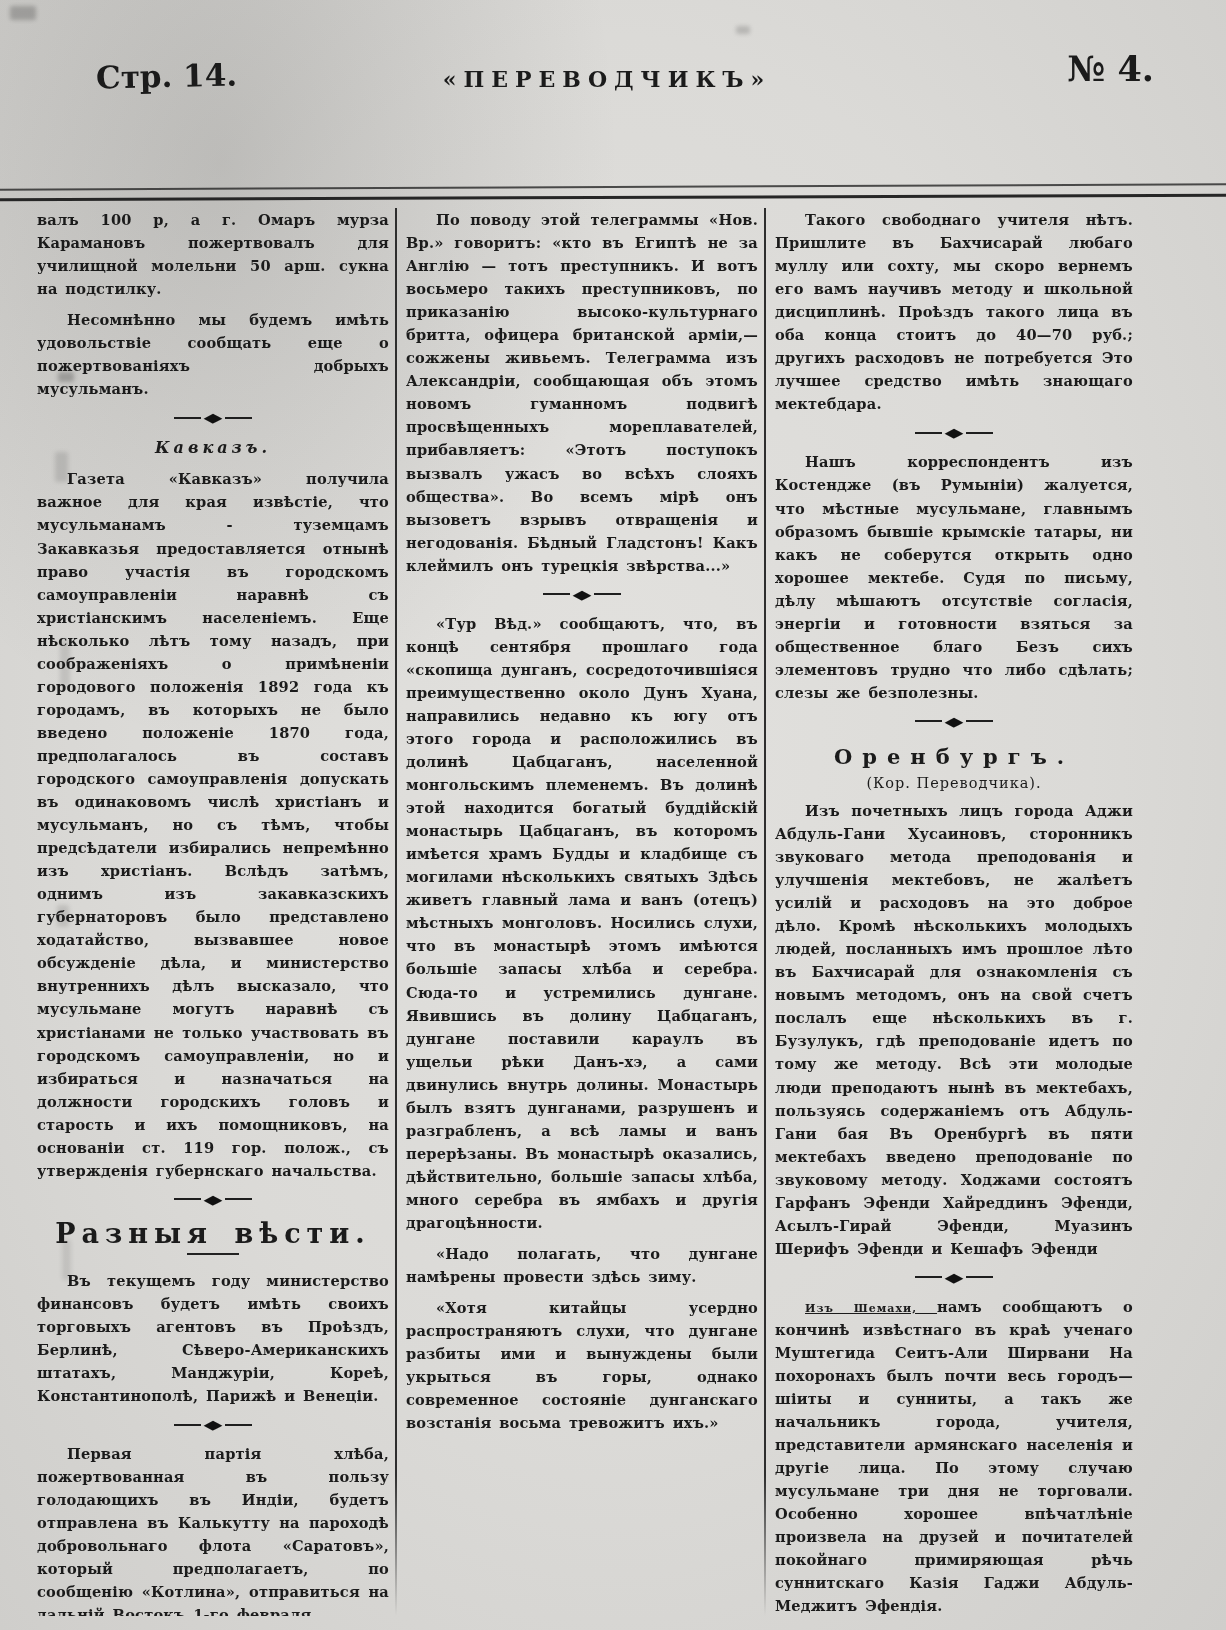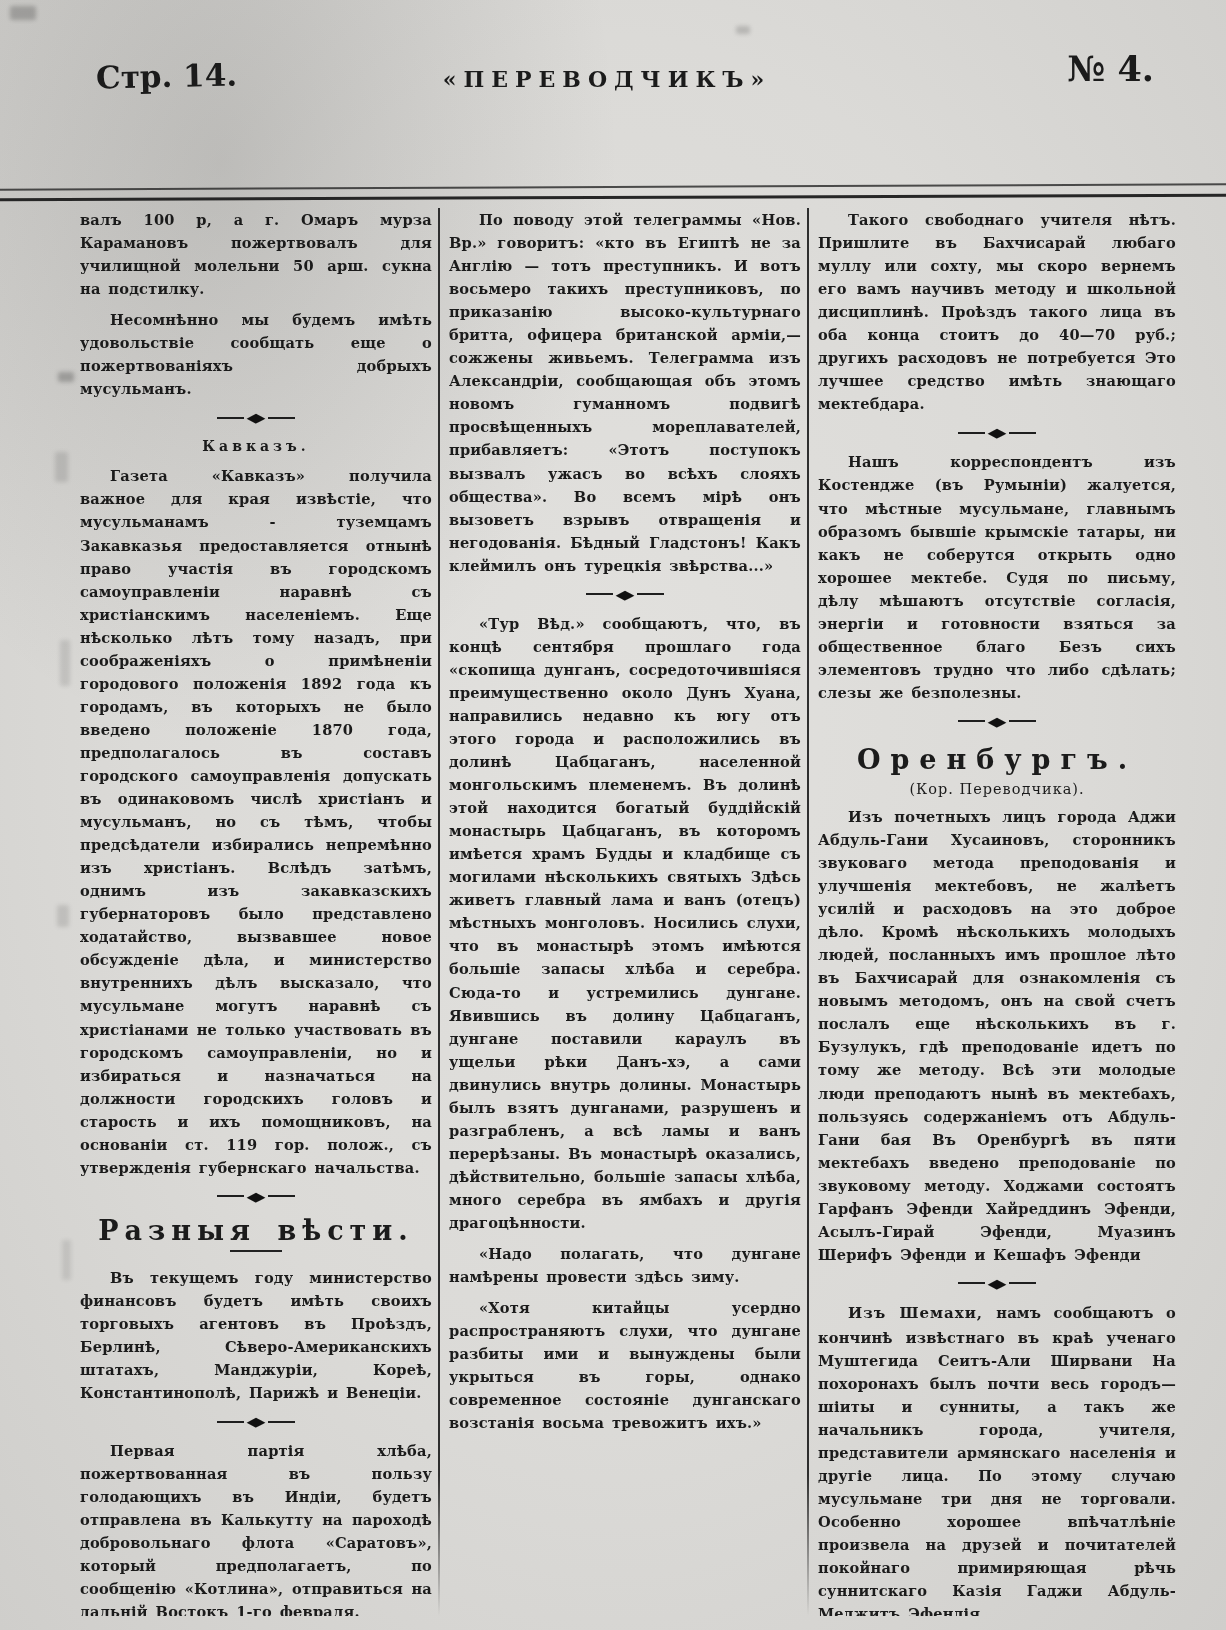--- a/index.html
+++ b/index.html
@@ -12,33 +12,33 @@
   }
   .page{position:absolute;inset:0;}
   
   .page-num{position:absolute;left:96px;top:58px;font-size:31px;font-weight:bold;transform:rotate(-1.2deg);}
   .masthead{position:absolute;left:0;right:12px;top:66px;text-align:center;font-size:22px;font-weight:bold;letter-spacing:7px;}
   .issue-num{position:absolute;right:72px;top:48px;font-size:35px;font-weight:bold;}
   .hrule{position:absolute;left:0;width:1226px;background:#262626;}
   .hrule.r1{top:186px;height:2px;transform:rotate(-0.25deg);opacity:.8;}
   .hrule.r2{top:196px;height:3px;transform:rotate(-0.2deg);}
   
-  .columns{position:absolute;top:208px;left:0;right:0;bottom:14px;display:flex;align-items:stretch;padding-left:80px;}
+  .columns{position:absolute;top:208px;left:0;right:0;bottom:14px;display:flex;align-items:stretch;padding-left:37px;}
   .col{width:352px;overflow:hidden;}
   .col.c3{width:358px;}
   .vrule{width:2px;margin:0 9px 0 6px;background:linear-gradient(#2e2e2e 90%, rgba(46,46,46,0));}
   
   .para{font-size:14.6px;line-height:1.58;text-align:justify;text-indent:30px;
         margin:0 0 8px;font-weight:bold;letter-spacing:.2px;word-spacing:2.5px;}
   .para.noindent{text-indent:0;}
-  .para .lead{font-size:15px;letter-spacing:1px;}
+  .para .lead{font-size:11px;letter-spacing:1px;text-decoration:underline;}
   .heading{text-align:center;font-weight:bold;}
-  .heading.md{font-size:14px;letter-spacing:4px;margin:14px 0 10px;}
+  .heading.md{font-size:16px;letter-spacing:4px;margin:14px 0 10px;font-style:italic;}
   .heading.lg{font-size:27px;letter-spacing:6px;margin:12px 0 4px;word-spacing:6px;}
-  .heading.spread{font-size:27px;letter-spacing:10px;margin:16px 0 6px;}
+  .heading.spread{font-size:21px;letter-spacing:10px;margin:16px 0 6px;}
   .subheading{text-align:center;font-size:14.5px;margin:0 0 8px;font-weight:normal;letter-spacing:1px;}
   .divider{display:flex;align-items:center;justify-content:center;gap:7px;margin:11px 0;}
   .divider .dash{width:27px;height:2px;background:#1e1e1e;}
   .divider .diamond{font-size:13px;line-height:1;transform:scaleX(1.9);color:#111;}
   .heading-rule{width:52px;height:2px;background:#222;margin:2px auto 14px;}
   
   .smudge{position:absolute;background:rgba(35,35,35,.28);filter:blur(2.2px);border-radius:2px;}
   .s1{left:58px;top:372px;width:16px;height:10px;}
   .s2{left:55px;top:452px;width:13px;height:30px;opacity:.5;}
   .s3{left:60px;top:640px;width:10px;height:46px;opacity:.45;}

